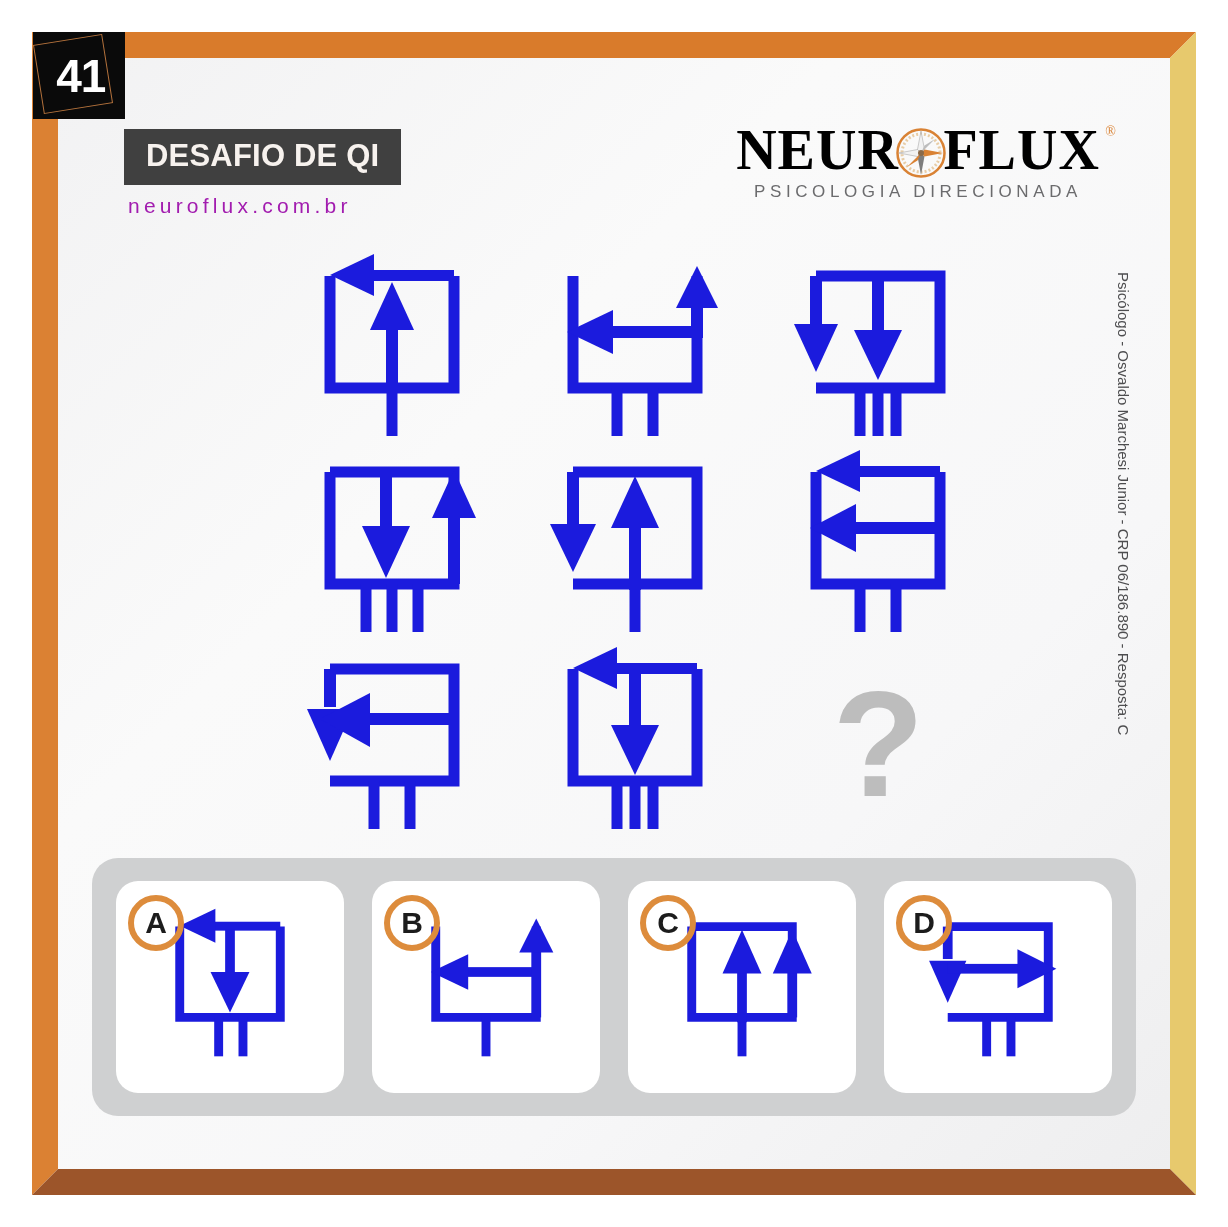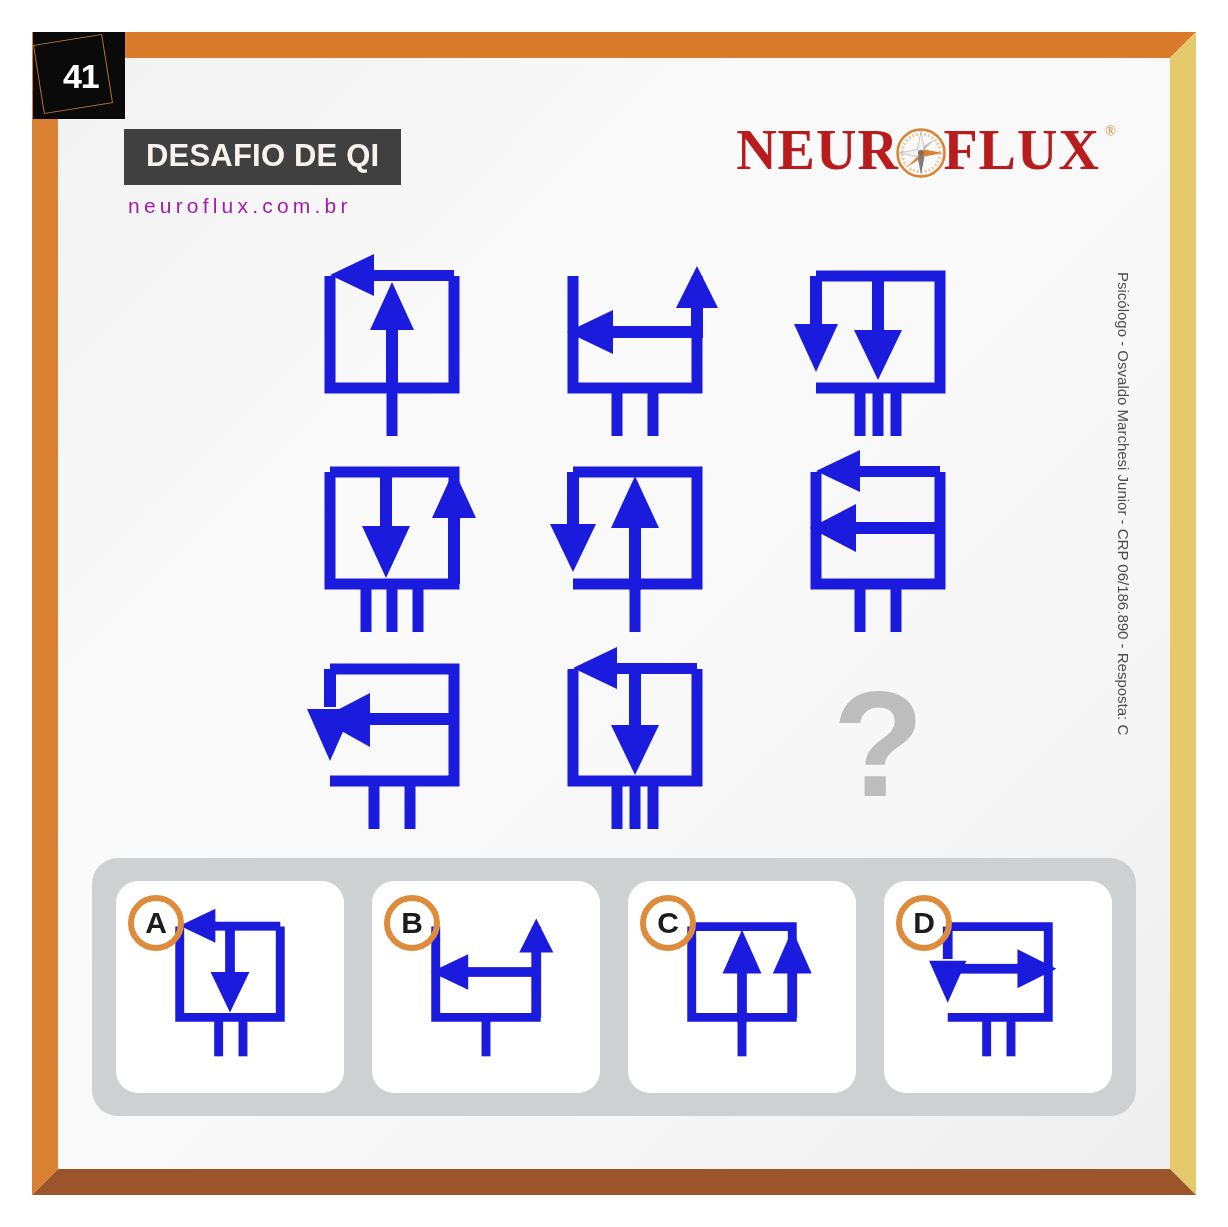--- a/index.html
+++ b/index.html
@@ -70,21 +70,21 @@
     top: 7px; left: 5px;
     width: 70px; height: 70px;
     border: 1.5px solid #b4723c;
     transform: rotate(-9deg);
   }
   .badge-num {
     position: absolute;
     top: 50%; left: 52%;
     transform: translate(-50%, -50%);
     color: #ffffff;
-    font-size: 34px;
+    font-size: 46px;
     font-weight: bold;
     letter-spacing: -1px;
     font-family: "Liberation Sans", sans-serif;
   }
 
   
   .title-band {
     position: absolute;
     top: 129px; left: 124px;
     background: #404040;
@@ -113,21 +113,21 @@
     position: absolute;
     top: 118px; left: 718px;
     width: 400px; height: 92px;
     z-index: 6;
   }
   .brand-word {
     position: absolute;
     top: 0; left: 0;
     width: 400px;
     text-align: center;
-    color: #b91c1c;
+    color: #000000;
     font-family: "Liberation Serif", serif;
     font-size: 56px;
     font-weight: bold;
     letter-spacing: 1px;
     white-space: nowrap;
   }
   .brand-word .gap { visibility: hidden; }
   .brand-reg {
     position: absolute;
     top: 6px; right: 2px;
@@ -260,20 +260,21 @@
       <circle cx="50" cy="50" r="47" fill="none" stroke="#d98234" stroke-width="5"></circle>
       <circle cx="50" cy="50" r="38" fill="none" stroke="#e8cda6" stroke-width="6" stroke-dasharray="4 4"></circle>
       <polygon points="50,6 57,43 50,50 43,43" fill="#f2f2f2" stroke="#9a9a9a" stroke-width="1"></polygon>
       <polygon points="50,94 57,57 50,50 43,57" fill="#7d7d7d"></polygon>
       <polygon points="6,50 43,43 50,50 43,57" fill="#f2f2f2" stroke="#9a9a9a" stroke-width="1"></polygon>
       <polygon points="94,50 57,43 50,50 57,57" fill="#d98234"></polygon>
       <polygon points="78,22 57,43 50,50 57,35" fill="#bdbdbd"></polygon>
       <polygon points="22,78 43,57 50,50 43,65" fill="#d98234"></polygon>
       <circle cx="50" cy="50" r="6" fill="#8a6a4a"></circle>
     </svg>
+    <div class="brand-sub">PSICOLOGIA DIRECIONADA</div>
   </div>
 
   <div class="credit">Psicólogo - Osvaldo Marchesi Junior - CRP 06/186.890 - Resposta: C</div>
 
   <div class="grid">
 
     <div class="cell">
       <svg width="160" height="185" viewBox="0 0 160 185">
         <g fill="none" stroke="#1b1bdd" stroke-width="11">
           <path d="M18 18 L18 130 L142 130 L142 18"></path>

